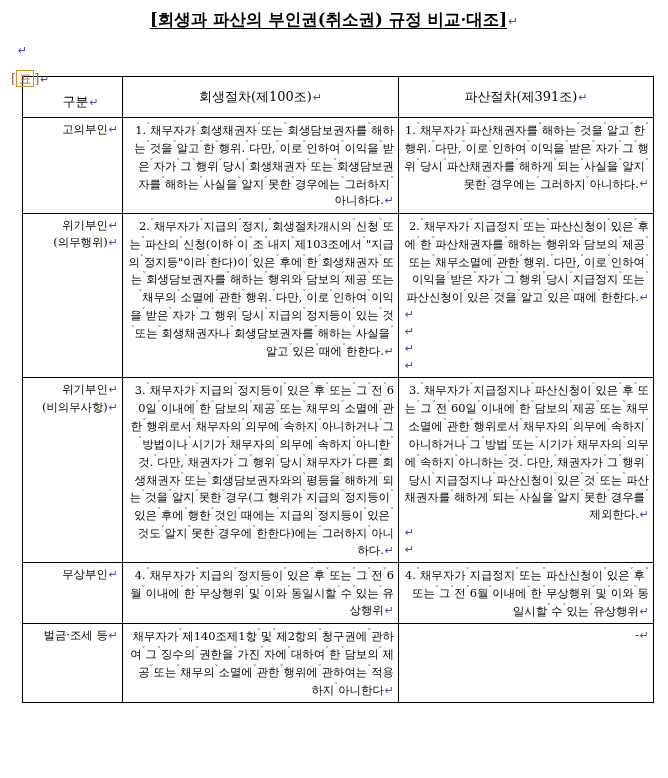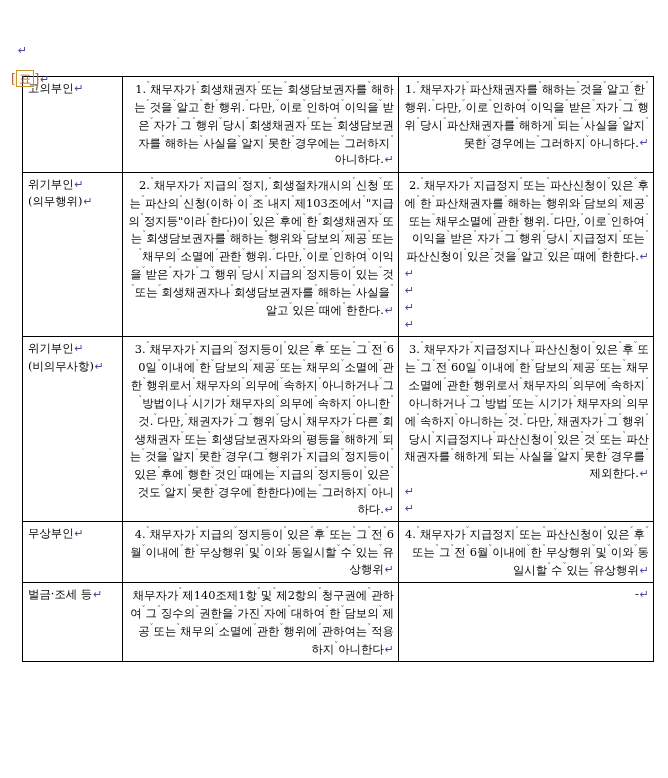--- a/index.html
+++ b/index.html
@@ -116,21 +116,21 @@
   }
   td.head-gubun .gubun-inner {
     display: inline-block;
     padding-left: 16px;
     padding-top: 9px;
     font-size: 13px;
   }
 
   
   td.label {
-    text-align: left;
+    text-align: right;
     vertical-align: middle;
     font-size: 13px;
     line-height: 1.5;
     padding: 3px 2px;
     margin-left: 40px;
   }
   td.label .lab-line { display: block; white-space: nowrap; }
 
   
   td.body-cell p {
@@ -153,36 +153,50 @@
   td.center-dash {
     text-align: center;
     vertical-align: middle;
   }
 </style>
 </head>
 <body>
 
 <div class="page">
 
+  <div class="doc-title-line">
+    <span class="doc-title">[회생과 파산의 부인권(취소권) 규정 비교·대조]</span><span class="pilcrow title-mark">↵</span>
+  </div>
 
   <div class="blank-para">
     <span class="pilcrow">↵</span>
   </div>
 
   <div class="table-tag">
     <span class="brk">[</span><span class="tagtext">표</span><span class="brk">]</span><span class="pilcrow">↵</span>
   </div>
 
   <table class="cmp">
     <colgroup>
       <col class="c1">
         <col class="c2">
         <col class="c3">
     </colgroup>
     <tbody>
+      <tr class="head">
+        <td class="head-gubun">
+          <span class="gubun-inner"><span>구분</span><span class="pilcrow">↵</span></span>
+        </td>
+        <td>
+          <span>회생절차(제100조)</span><span class="pilcrow">↵</span>
+        </td>
+        <td>
+          <span>파산절차(제391조)</span><span class="pilcrow">↵</span>
+        </td>
+      </tr>
     <tr>
           <td class="label">
             <span class="lab-line">고의부인<span class="pilcrow">↵</span></span>
           </td>
           <td class="body-cell">
             <p class="last">1.<span class="sp">˅</span>채무자가<span class="sp">˅</span>회생채권자<span class="sp">˅</span>또는<span class="sp">˅</span>회생담보권자를<span class="sp">˅</span>해하는<span class="sp">˅</span>것을<span class="sp">˅</span>알고<span class="sp">˅</span>한<span class="sp">˅</span>행위.<span class="sp">˅</span>다만,<span class="sp">˅</span>이로<span class="sp">˅</span>인하여<span class="sp">˅</span>이익을<span class="sp">˅</span>받은<span class="sp">˅</span>자가<span class="sp">˅</span>그<span class="sp">˅</span>행위<span class="sp">˅</span>당시<span class="sp">˅</span>회생채권자<span class="sp">˅</span>또는<span class="sp">˅</span>회생담보권자를<span class="sp">˅</span>해하는<span class="sp">˅</span>사실을<span class="sp">˅</span>알지<span class="sp">˅</span>못한<span class="sp">˅</span>경우에는<span class="sp">˅</span>그러하지<span class="sp">˅</span>아니하다.<span class="pilcrow">↵</span></p>
           </td>
           <td class="body-cell">
             <p class="last">1.<span class="sp">˅</span>채무자가<span class="sp">˅</span>파산채권자를<span class="sp">˅</span>해하는<span class="sp">˅</span>것을<span class="sp">˅</span>알고<span class="sp">˅</span>한<span class="sp">˅</span>행위.<span class="sp">˅</span>다만,<span class="sp">˅</span>이로<span class="sp">˅</span>인하여<span class="sp">˅</span>이익을<span class="sp">˅</span>받은<span class="sp">˅</span>자가<span class="sp">˅</span>그<span class="sp">˅</span>행위<span class="sp">˅</span>당시<span class="sp">˅</span>파산채권자를<span class="sp">˅</span>해하게<span class="sp">˅</span>되는<span class="sp">˅</span>사실을<span class="sp">˅</span>알지<span class="sp">˅</span>못한<span class="sp">˅</span>경우에는<span class="sp">˅</span>그러하지<span class="sp">˅</span>아니하다.<span class="pilcrow">↵</span></p>
           </td>

